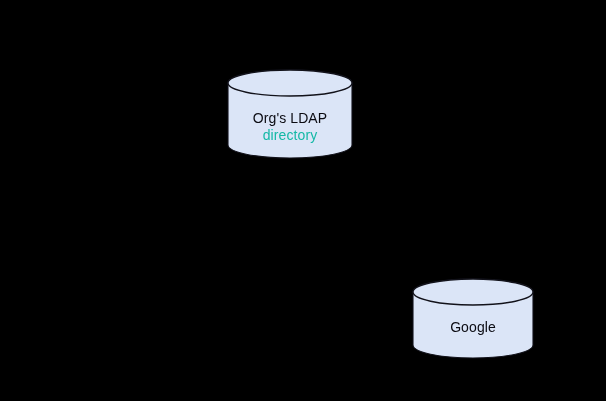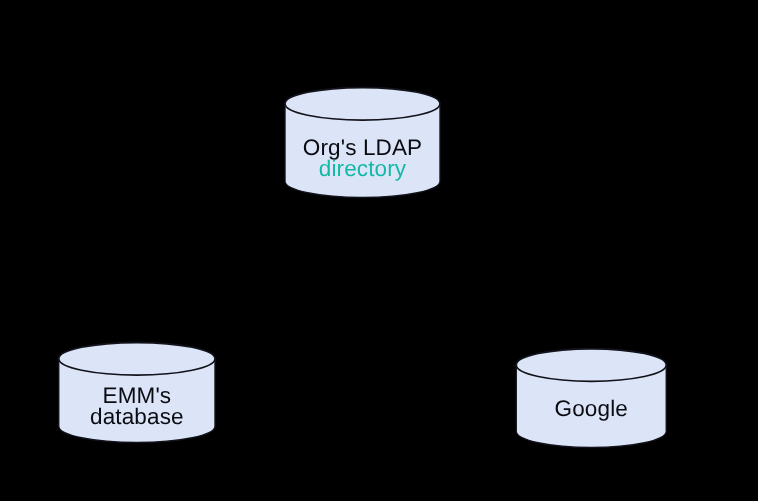--- a/index.html
+++ b/index.html
@@ -28,51 +28,41 @@
     display: block;
     overflow: visible;
   }
   .node-label {
     position: absolute;
     left: 0;
     width: 100%;
     text-align: center;
     color: #0b0b12;
     font-family: "Liberation Sans", sans-serif;
-    font-size: 18px;
+    font-size: 14px;
     line-height: 17px;
     letter-spacing: 0.1px;
     white-space: nowrap;
     pointer-events: none;
   }
 </style>
 </head>
 <body>
 
 <div id="canvas" style="background: rgb(0, 0, 0);">
     <div class="node" style="left: 228px; top: 70px; width: 124px; height: 88px;">
       <svg width="124" height="88" viewBox="0 0 124 88">
         <path d="M 0,13 A 62,13 0 0 1 124,13 L 124,75 A 62,13 0 0 1 0,75 Z" fill="#dbe5f7" stroke="#12121a" stroke-width="1.1"></path>
         <ellipse cx="62" cy="13" rx="62" ry="13" fill="#dbe5f7" stroke="#12121a" stroke-width="1.4"></ellipse>
       </svg>
       <div class="node-label" style="top: 40px;">
         <div style="color: rgb(11, 11, 18);">Org's LDAP</div>
         <div style="color: #14b8a6;">directory</div>
       </div>
     </div>
-    <div class="node" style="left: 47px; top: 274px; width: 125px; height: 80px;">
-      <svg width="125" height="80" viewBox="0 0 125 80">
-        <path d="M 0,13 A 62.5,13 0 0 1 125,13 L 125,67 A 62.5,13 0 0 1 0,67 Z" fill="#dbe5f7" stroke="#12121a" stroke-width="1.1"></path>
-        <ellipse cx="62.5" cy="13" rx="62.5" ry="13" fill="#dbe5f7" stroke="#12121a" stroke-width="1.4"></ellipse>
-      </svg>
-      <div class="node-label" style="top: 34px;">
-        <div style="color: rgb(11, 11, 18);">EMM's</div>
-        <div style="color: rgb(11, 11, 18);">database</div>
-      </div>
-    </div>
     <div class="node" style="left: 413px; top: 279px; width: 120px; height: 79px;">
       <svg width="120" height="79" viewBox="0 0 120 79">
         <path d="M 0,13 A 60,13 0 0 1 120,13 L 120,66 A 60,13 0 0 1 0,66 Z" fill="#dbe5f7" stroke="#12121a" stroke-width="1.1"></path>
         <ellipse cx="60" cy="13" rx="60" ry="13" fill="#dbe5f7" stroke="#12121a" stroke-width="1.4"></ellipse>
       </svg>
       <div class="node-label" style="top: 40px;">
         <div style="color: rgb(11, 11, 18);">Google</div>
       </div>
     </div>
   </div>

